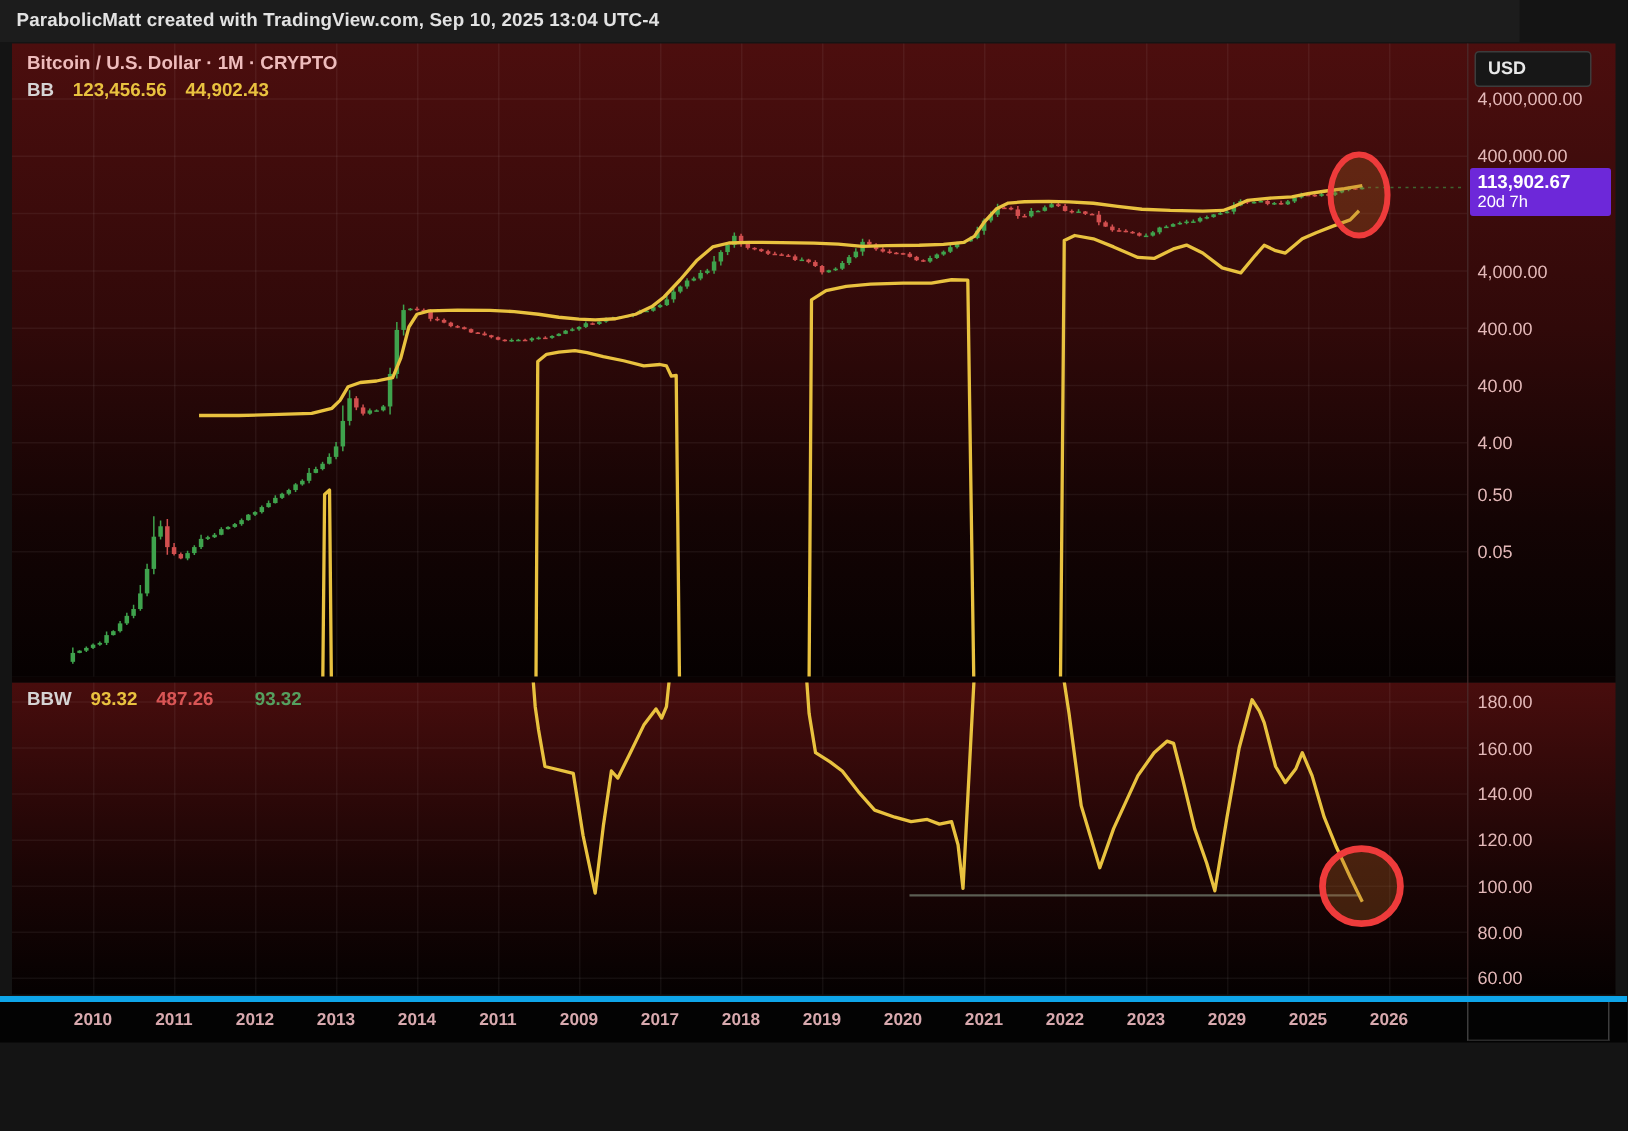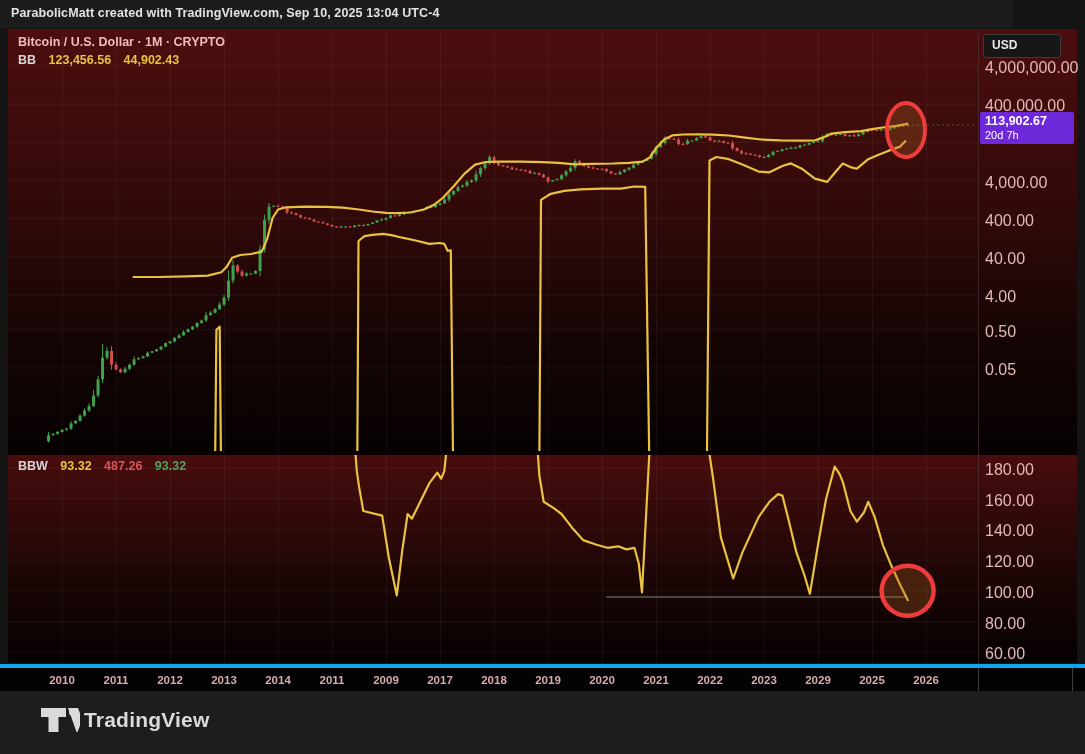--- a/index.html
+++ b/index.html
@@ -5,27 +5,27 @@
   html,body{margin:0;padding:0;background:#101010;}
   .app{position:relative;width:1085px;height:754px;background:#141414;overflow:hidden;
        font-family:"Liberation Sans",sans-serif;-webkit-font-smoothing:antialiased;}
   .titlebar{position:absolute;left:0;top:0;width:1013px;height:28px;background:#1c1c1c;}
   .titlebar .t{position:absolute;left:11px;top:6px;font-size:12.5px;font-weight:700;color:#e2e2e2;letter-spacing:.1px;}
   svg.chart{position:absolute;left:0;top:0;}
   .legend{position:absolute;left:18px;z-index:5;font-size:12.5px;white-space:nowrap;}
   .legend .sym{color:#eebcbc;font-weight:600;}
   .legend .ind{color:#d6d4d4;font-weight:700;margin-right:9px;}
   .legend .val-y{color:#e9c23f;font-weight:700;margin-right:9px;}
-  .legend .val-r{color:#d95555;font-weight:700;margin-right:9px;}
+  .legend .val-r{color:#d95555;font-weight:700;margin-right:24px;}
   .legend .val-g{color:#55a05f;font-weight:700;}
   .axis-col{position:absolute;left:979px;top:28px;width:106px;height:637px;z-index:4;}
   .usd-btn{position:absolute;left:4px;top:6px;width:78px;height:24px;background:#171717;
            border:1px solid #3c3c3c;border-radius:3px;color:#e8e8e8;font-size:12px;font-weight:700;
            line-height:20px;padding-left:8px;box-sizing:border-box;}
-  .pax-label{position:absolute;left:6px;color:#e3b8b8;font-size:16px;font-weight:500;z-index:4;}
+  .pax-label{position:absolute;left:6px;color:#e3b8b8;font-size:12px;font-weight:500;z-index:4;}
   .badge{position:absolute;left:1px;width:84px;background:#6d28d9;border-radius:2px;color:#fff;
          padding:2px 5px;z-index:6;}
   .badge .p{font-size:12.5px;font-weight:700;line-height:15px;}
   .badge .c{font-size:11px;font-weight:400;line-height:13px;}
   .timeaxis{position:absolute;left:0;top:664px;width:1085px;height:27px;background:#030303;
             border-top:4px solid #0ea5e9;z-index:4;}
   .year{position:absolute;top:6px;width:44px;text-align:center;color:#d8a9ae;font-size:11.5px;font-weight:700;}
   .corner{position:absolute;left:978px;top:0;width:95px;height:26px;border-left:1px solid #3d3d3d;
           border-right:1px solid #3d3d3d;border-bottom:1px solid #2a2a2a;box-sizing:border-box;}
   .footer{position:absolute;left:0;top:691px;width:1085px;height:63px;background:#1d1d1d;z-index:5;}
@@ -573,23 +573,14 @@
       <div class="year" style="left: 526px;">2019</div>
       <div class="year" style="left: 580px;">2020</div>
       <div class="year" style="left: 634px;">2021</div>
       <div class="year" style="left: 688px;">2022</div>
       <div class="year" style="left: 742px;">2023</div>
       <div class="year" style="left: 796px;">2029</div>
       <div class="year" style="left: 850px;">2025</div>
       <div class="year" style="left: 904px;">2026</div>
     </div>
 
-  <div class="footer">
-    <svg width="40" height="32" style="position:absolute;left:40px;top:14px">
-      <path d="M1 3 h25 v9 h-7.5 v15 h-10 v-15 H1 z" fill="#dadada"></path>
-      <path d="M28 3 h10 l4.5 12 4.5 -12 h0 l-9.5 24 h-1 z" fill="#dadada" transform="translate(0,0)"></path>
-      <path d="M29 3 h9 l10 24 h-9 z" fill="#1d1d1d" opacity="0"></path>
-      <circle cx="33" cy="7" r="4" fill="#dadada"></circle>
-    </svg>
-    <div class="brand">TradingView</div>
-  </div>
 
 </div>
 
 </body></html>

